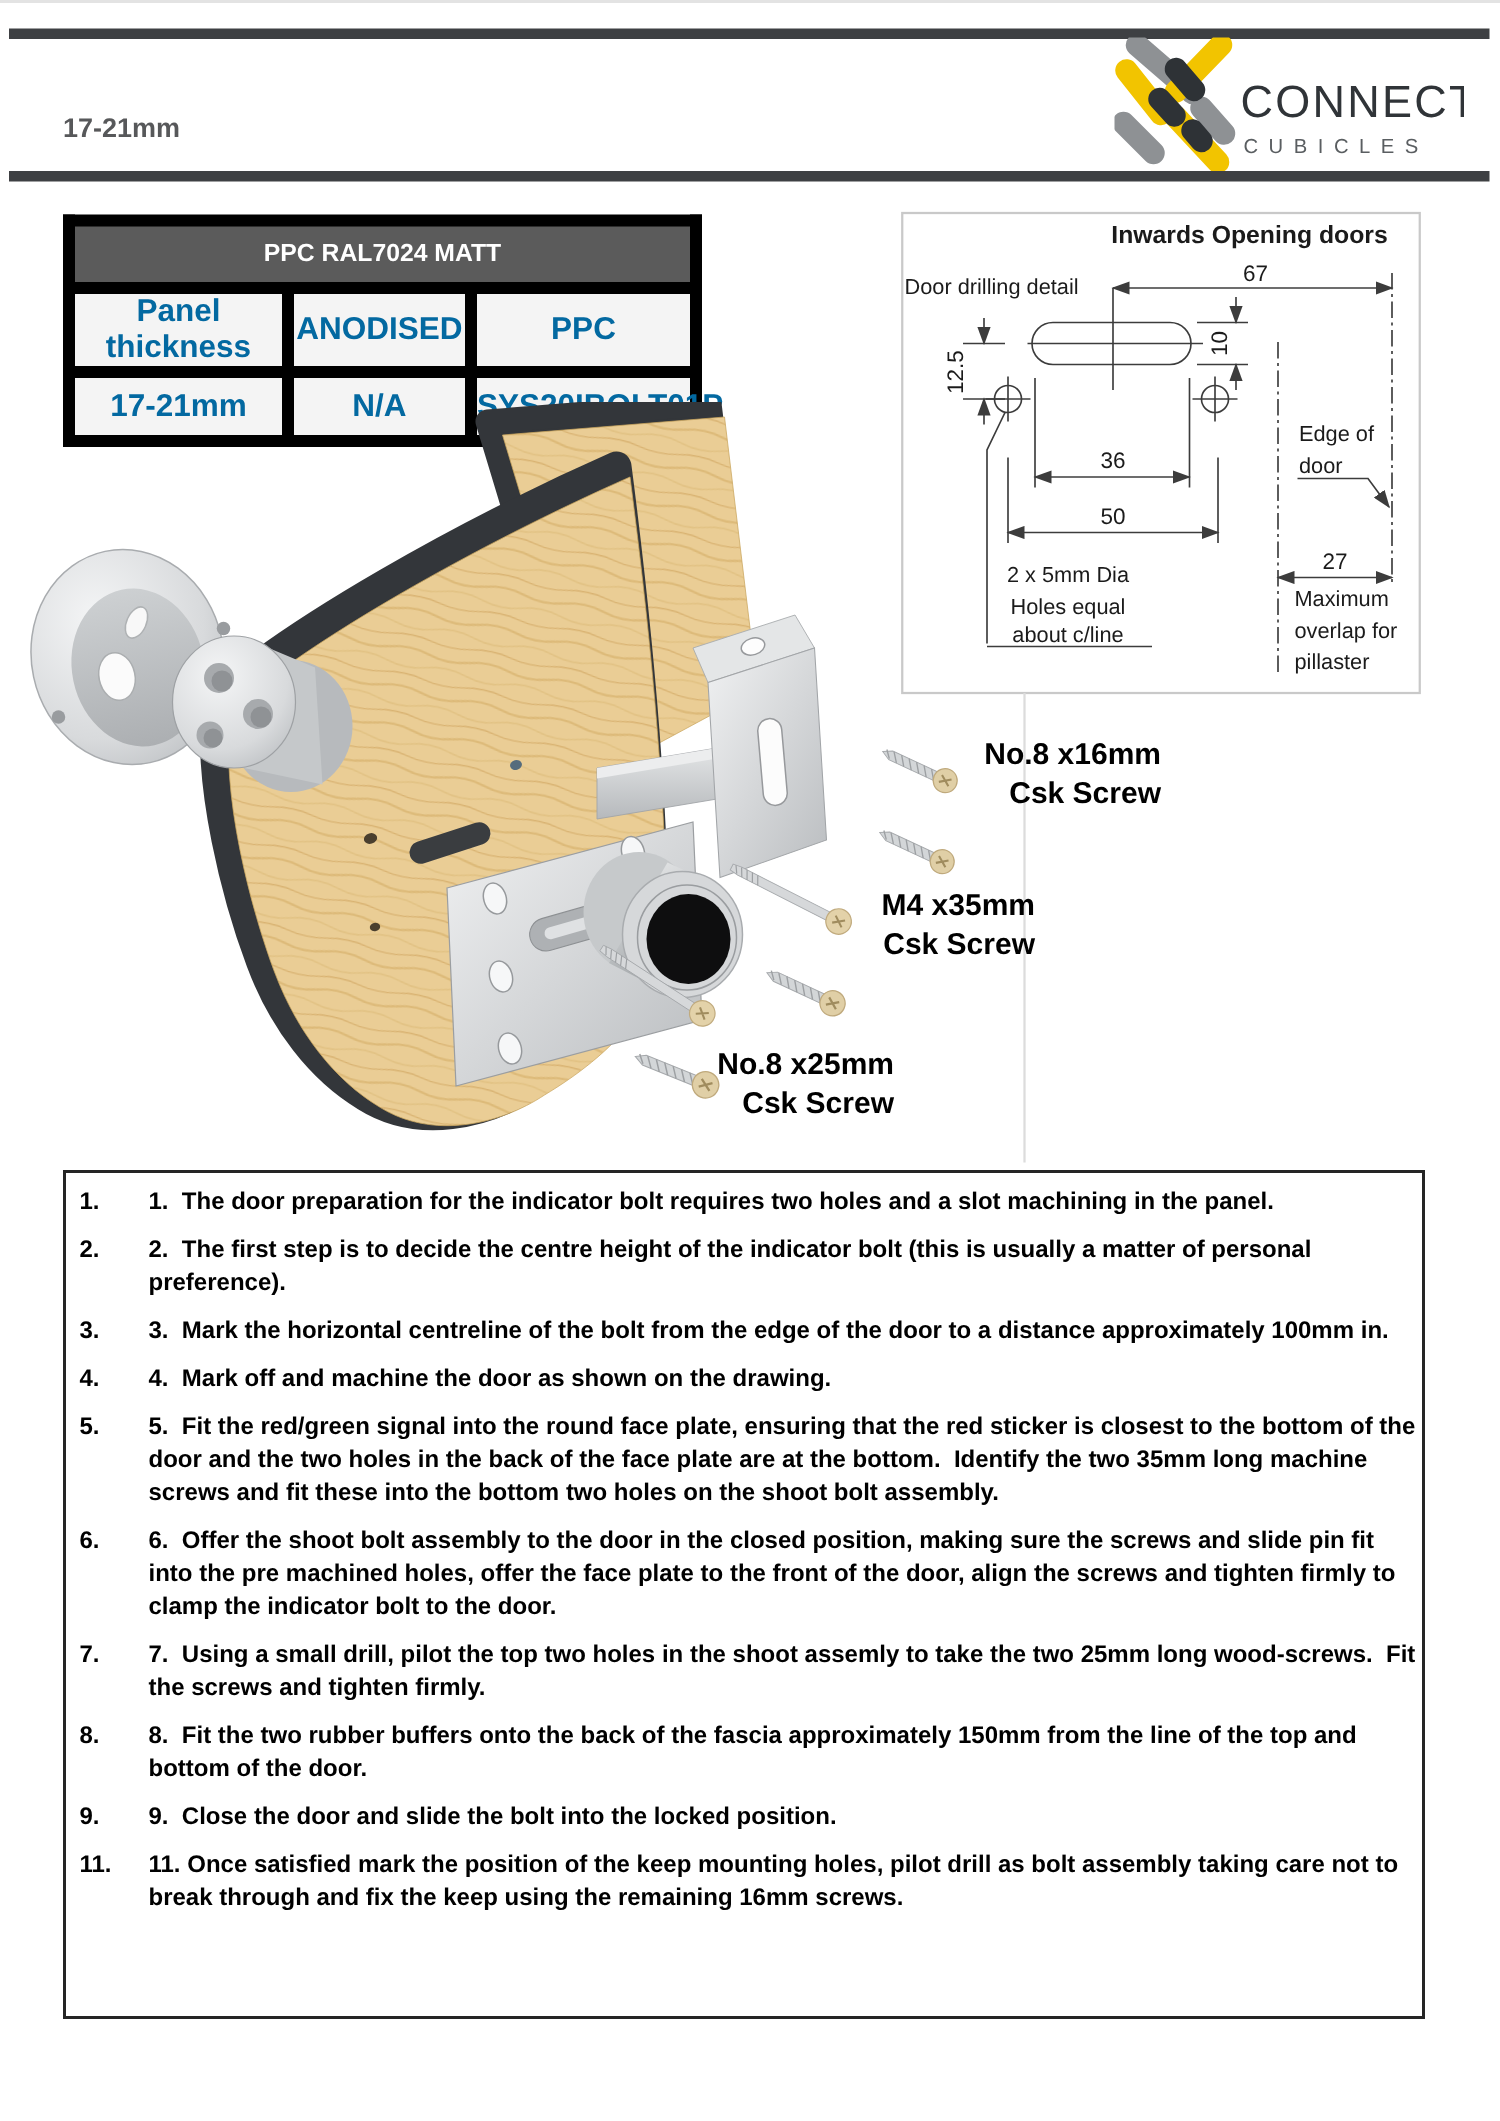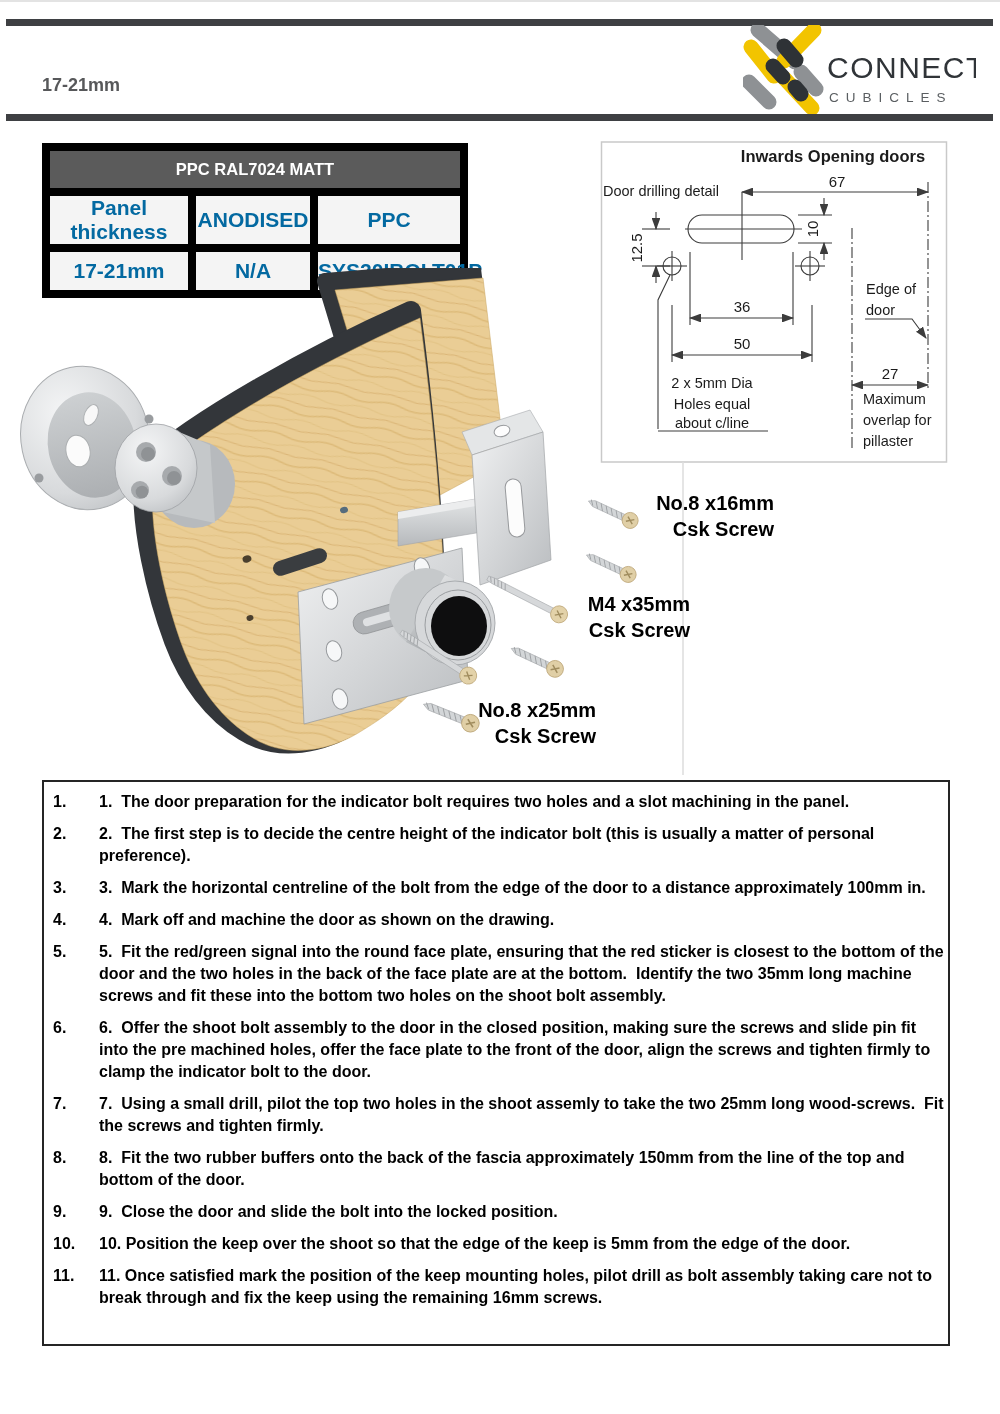--- a/index.html
+++ b/index.html
@@ -338,22 +338,18 @@
       </div>
     <div class="inst-row">
         <div class="inst-num">8.</div>
         <div class="inst-text">8.  Fit the two rubber buffers onto the back of the fascia approximately 150mm from the line of the top and bottom of the door.</div>
       </div>
     <div class="inst-row">
         <div class="inst-num">9.</div>
         <div class="inst-text">9.  Close the door and slide the bolt into the locked position.</div>
       </div>
     <div class="inst-row">
-        <div class="inst-num">10.</div>
-        <div class="inst-text">10. Position the keep over the shoot so that the edge of the keep is 5mm from the edge of the door.</div>
-      </div>
-    <div class="inst-row">
         <div class="inst-num">11.</div>
         <div class="inst-text">11. Once satisfied mark the position of the keep mounting holes, pilot drill as bolt assembly taking care not to break through and fix the keep using the remaining 16mm screws.</div>
       </div>
   </div>
 
 </div>
 
 </body></html>

